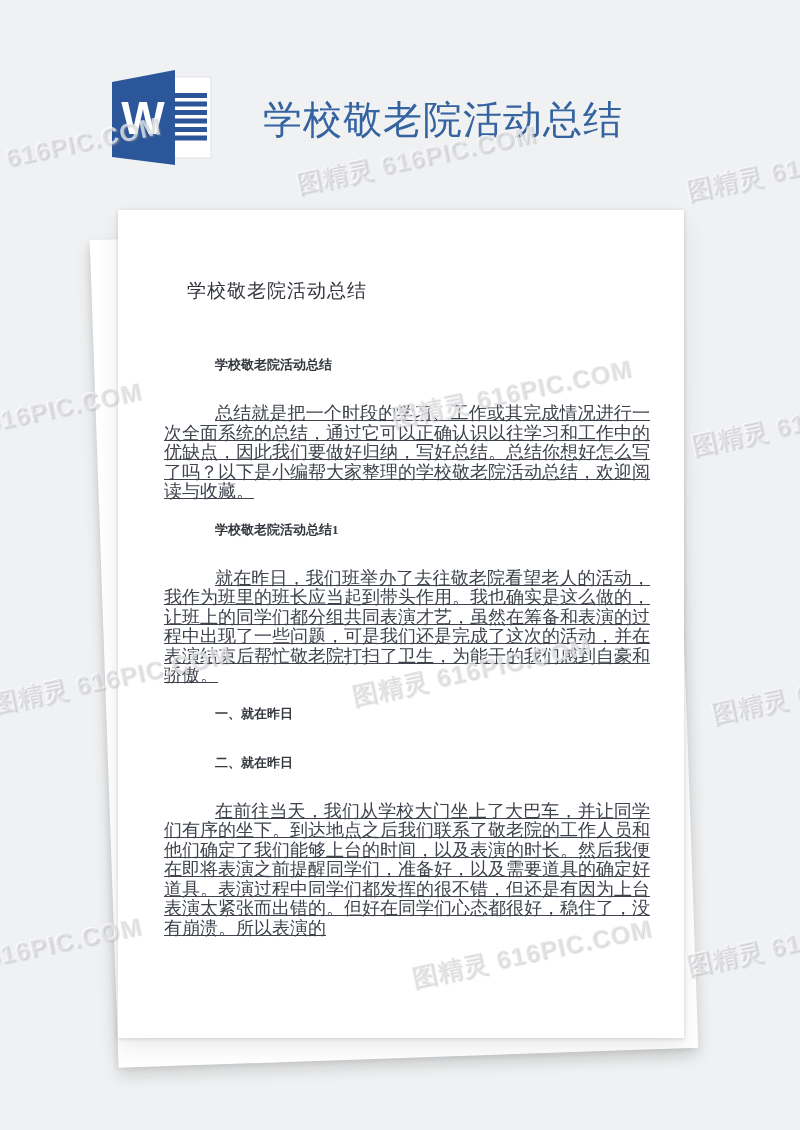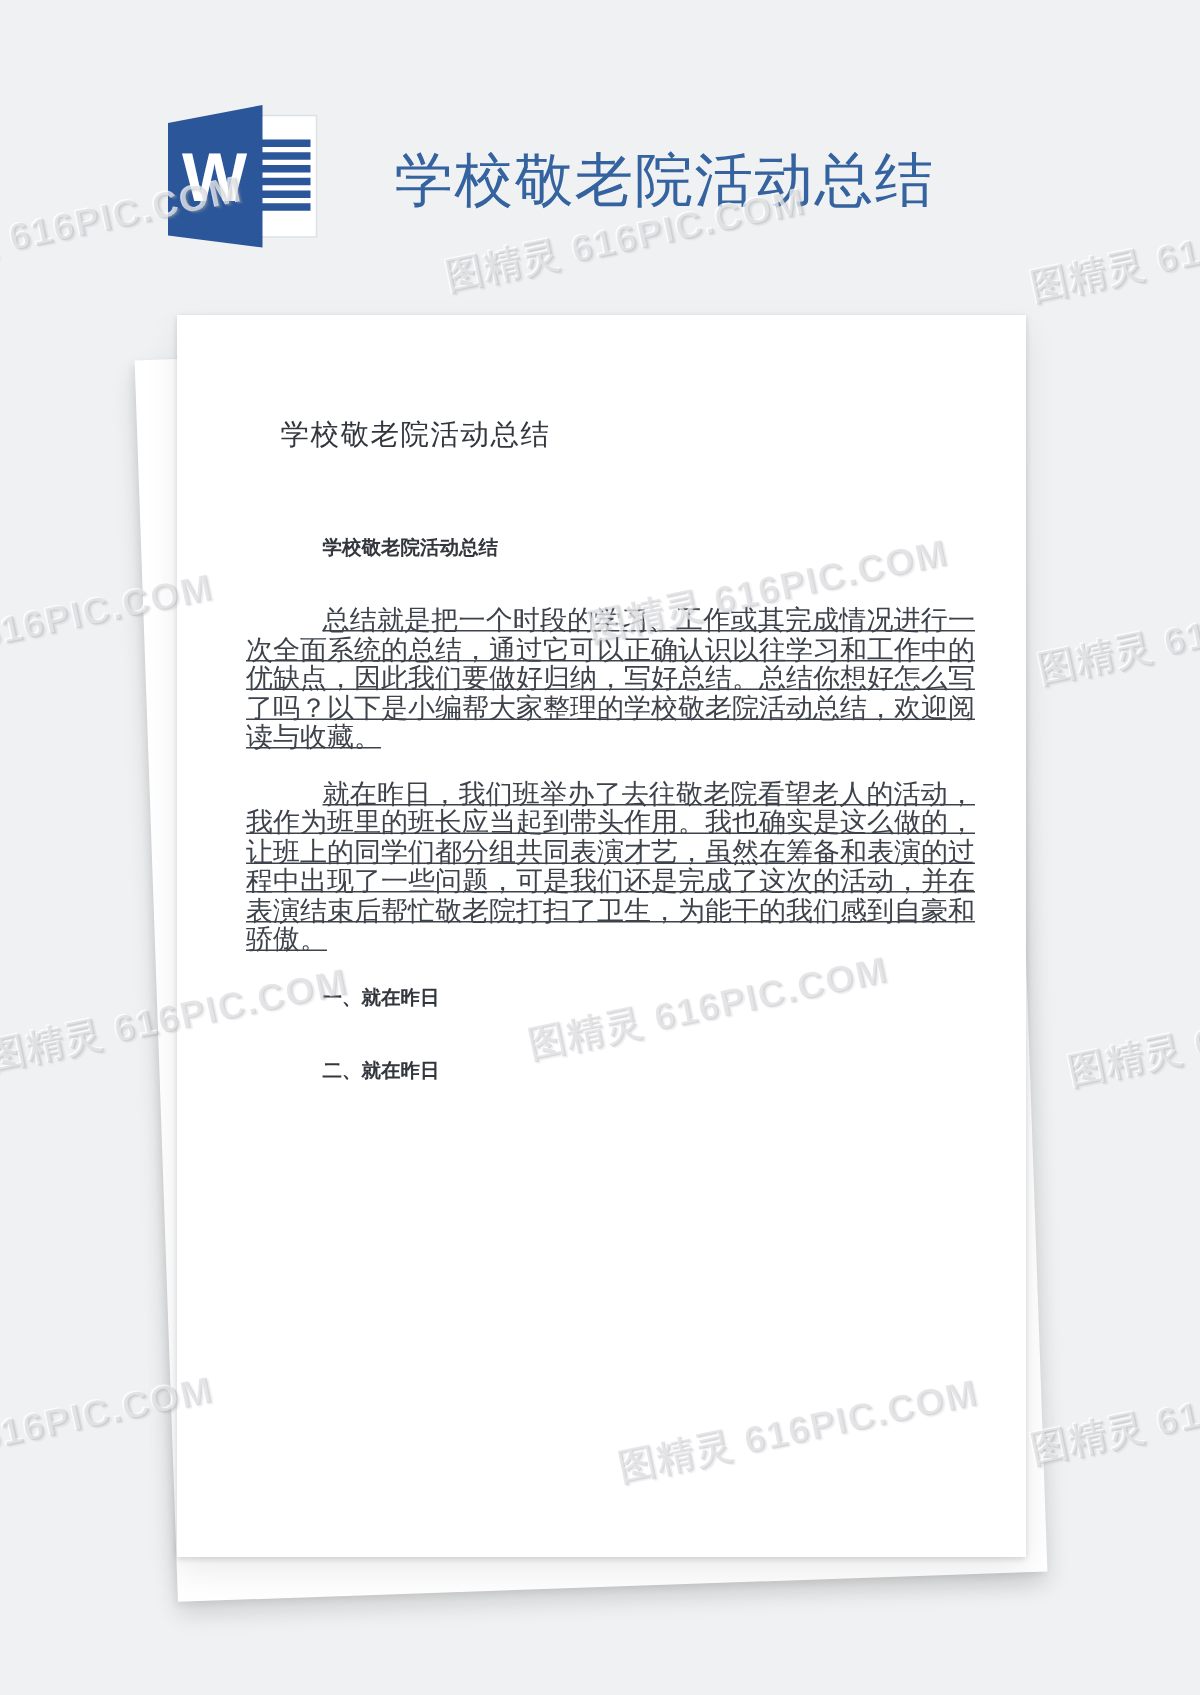--- a/index.html
+++ b/index.html
@@ -73,23 +73,25 @@
     <h1 class="header-title">学校敬老院活动总结</h1>
   </div>
 
   <div class="back-page"></div>
 
   <div class="doc-page">
     <h2 class="doc-title">学校敬老院活动总结</h2>
 
     <p class="doc-heading">学校敬老院活动总结</p>
     <p class="doc-para">总结就是把一个时段的学习、工作或其完成情况进行一次全面系统的总结，通过它可以正确认识以往学习和工作中的优缺点，因此我们要做好归纳，写好总结。总结你想好怎么写了吗？以下是小编帮大家整理的学校敬老院活动总结，欢迎阅读与收藏。</p>
+    <p class="doc-heading">学校敬老院活动总结1</p>
     <p class="doc-para">就在昨日，我们班举办了去往敬老院看望老人的活动，我作为班里的班长应当起到带头作用。我也确实是这么做的，让班上的同学们都分组共同表演才艺，虽然在筹备和表演的过程中出现了一些问题，可是我们还是完成了这次的活动，并在表演结束后帮忙敬老院打扫了卫生，为能干的我们感到自豪和骄傲。</p>
     <p class="doc-heading">一、就在昨日</p>
     <p class="doc-heading">二、就在昨日</p>
+    <p class="doc-para">在前往当天，我们从学校大门坐上了大巴车，并让同学们有序的坐下。到达地点之后我们联系了敬老院的工作人员和他们确定了我们能够上台的时间，以及表演的时长。然后我便在即将表演之前提醒同学们，准备好，以及需要道具的确定好道具。表演过程中同学们都发挥的很不错，但还是有因为上台表演太紧张而出错的。但好在同学们心态都很好，稳住了，没有崩溃。所以表演的</p>
   </div>
 
   <div class="watermark" style="left:-80px;top:135px">图精灵 616PIC.COM</div>
   <div class="watermark" style="left:295px;top:143px">图精灵 616PIC.COM</div>
   <div class="watermark" style="left:685px;top:150px">图精灵 616PIC.COM</div>
   <div class="watermark" style="left:-100px;top:400px">图精灵 616PIC.COM</div>
   <div class="watermark" style="left:390px;top:377px">图精灵 616PIC.COM</div>
   <div class="watermark" style="left:690px;top:405px">图精灵 616PIC.COM</div>
   <div class="watermark" style="left:-10px;top:663px">图精灵 616PIC.COM</div>
   <div class="watermark" style="left:350px;top:655px">图精灵 616PIC.COM</div>

